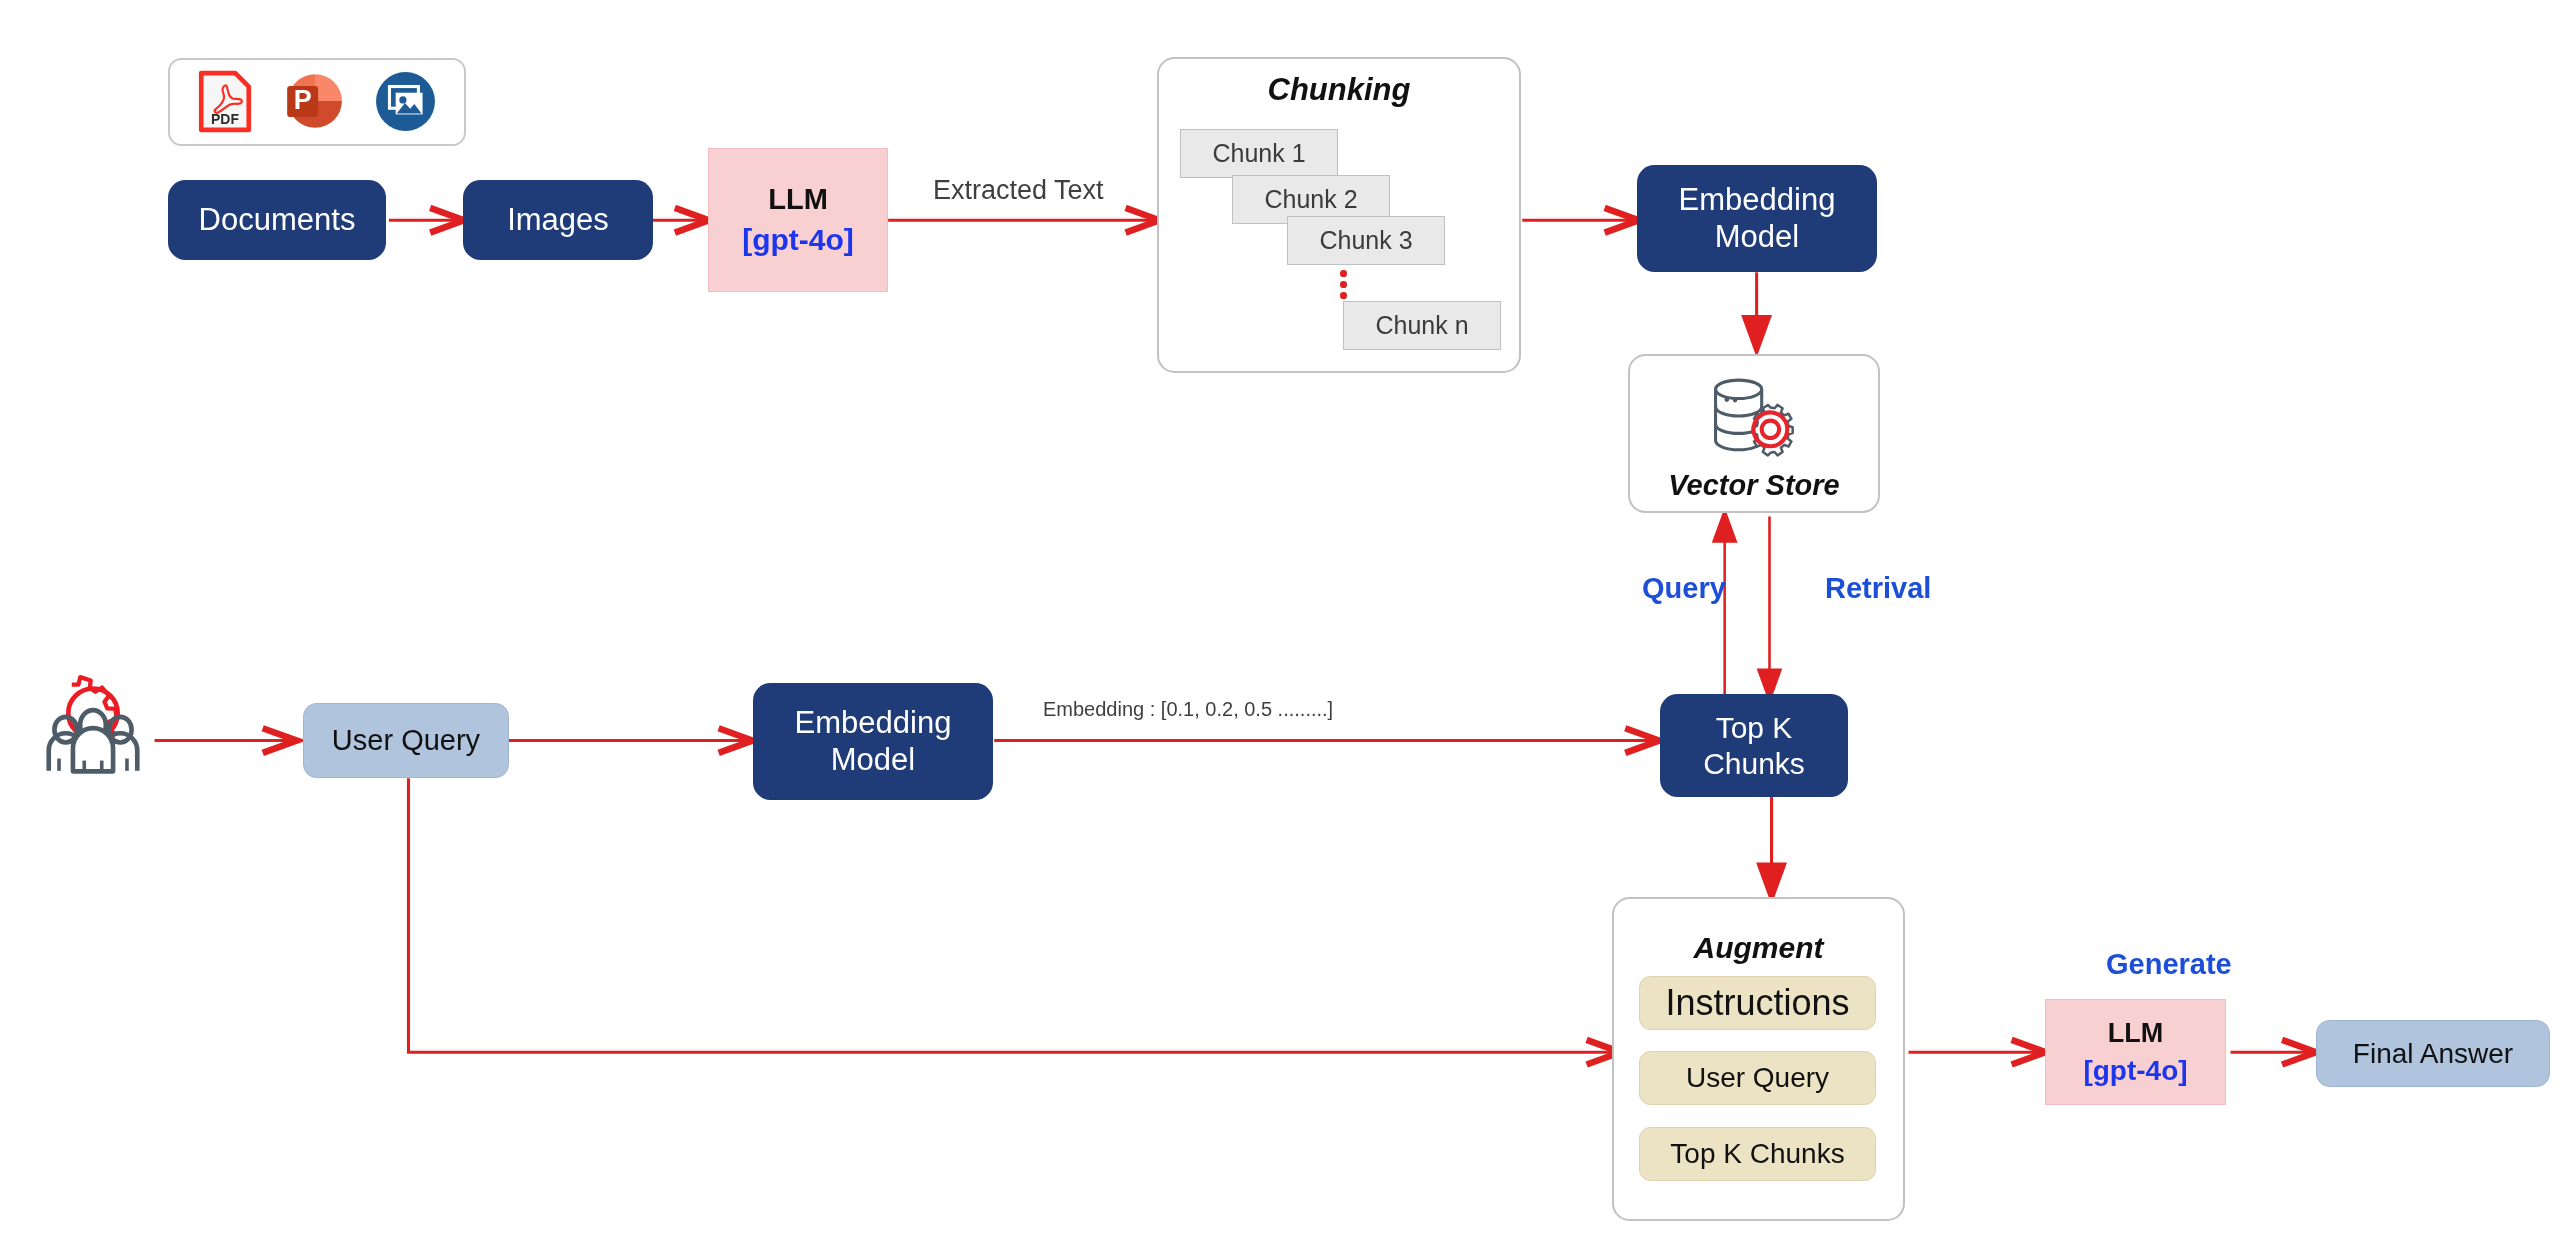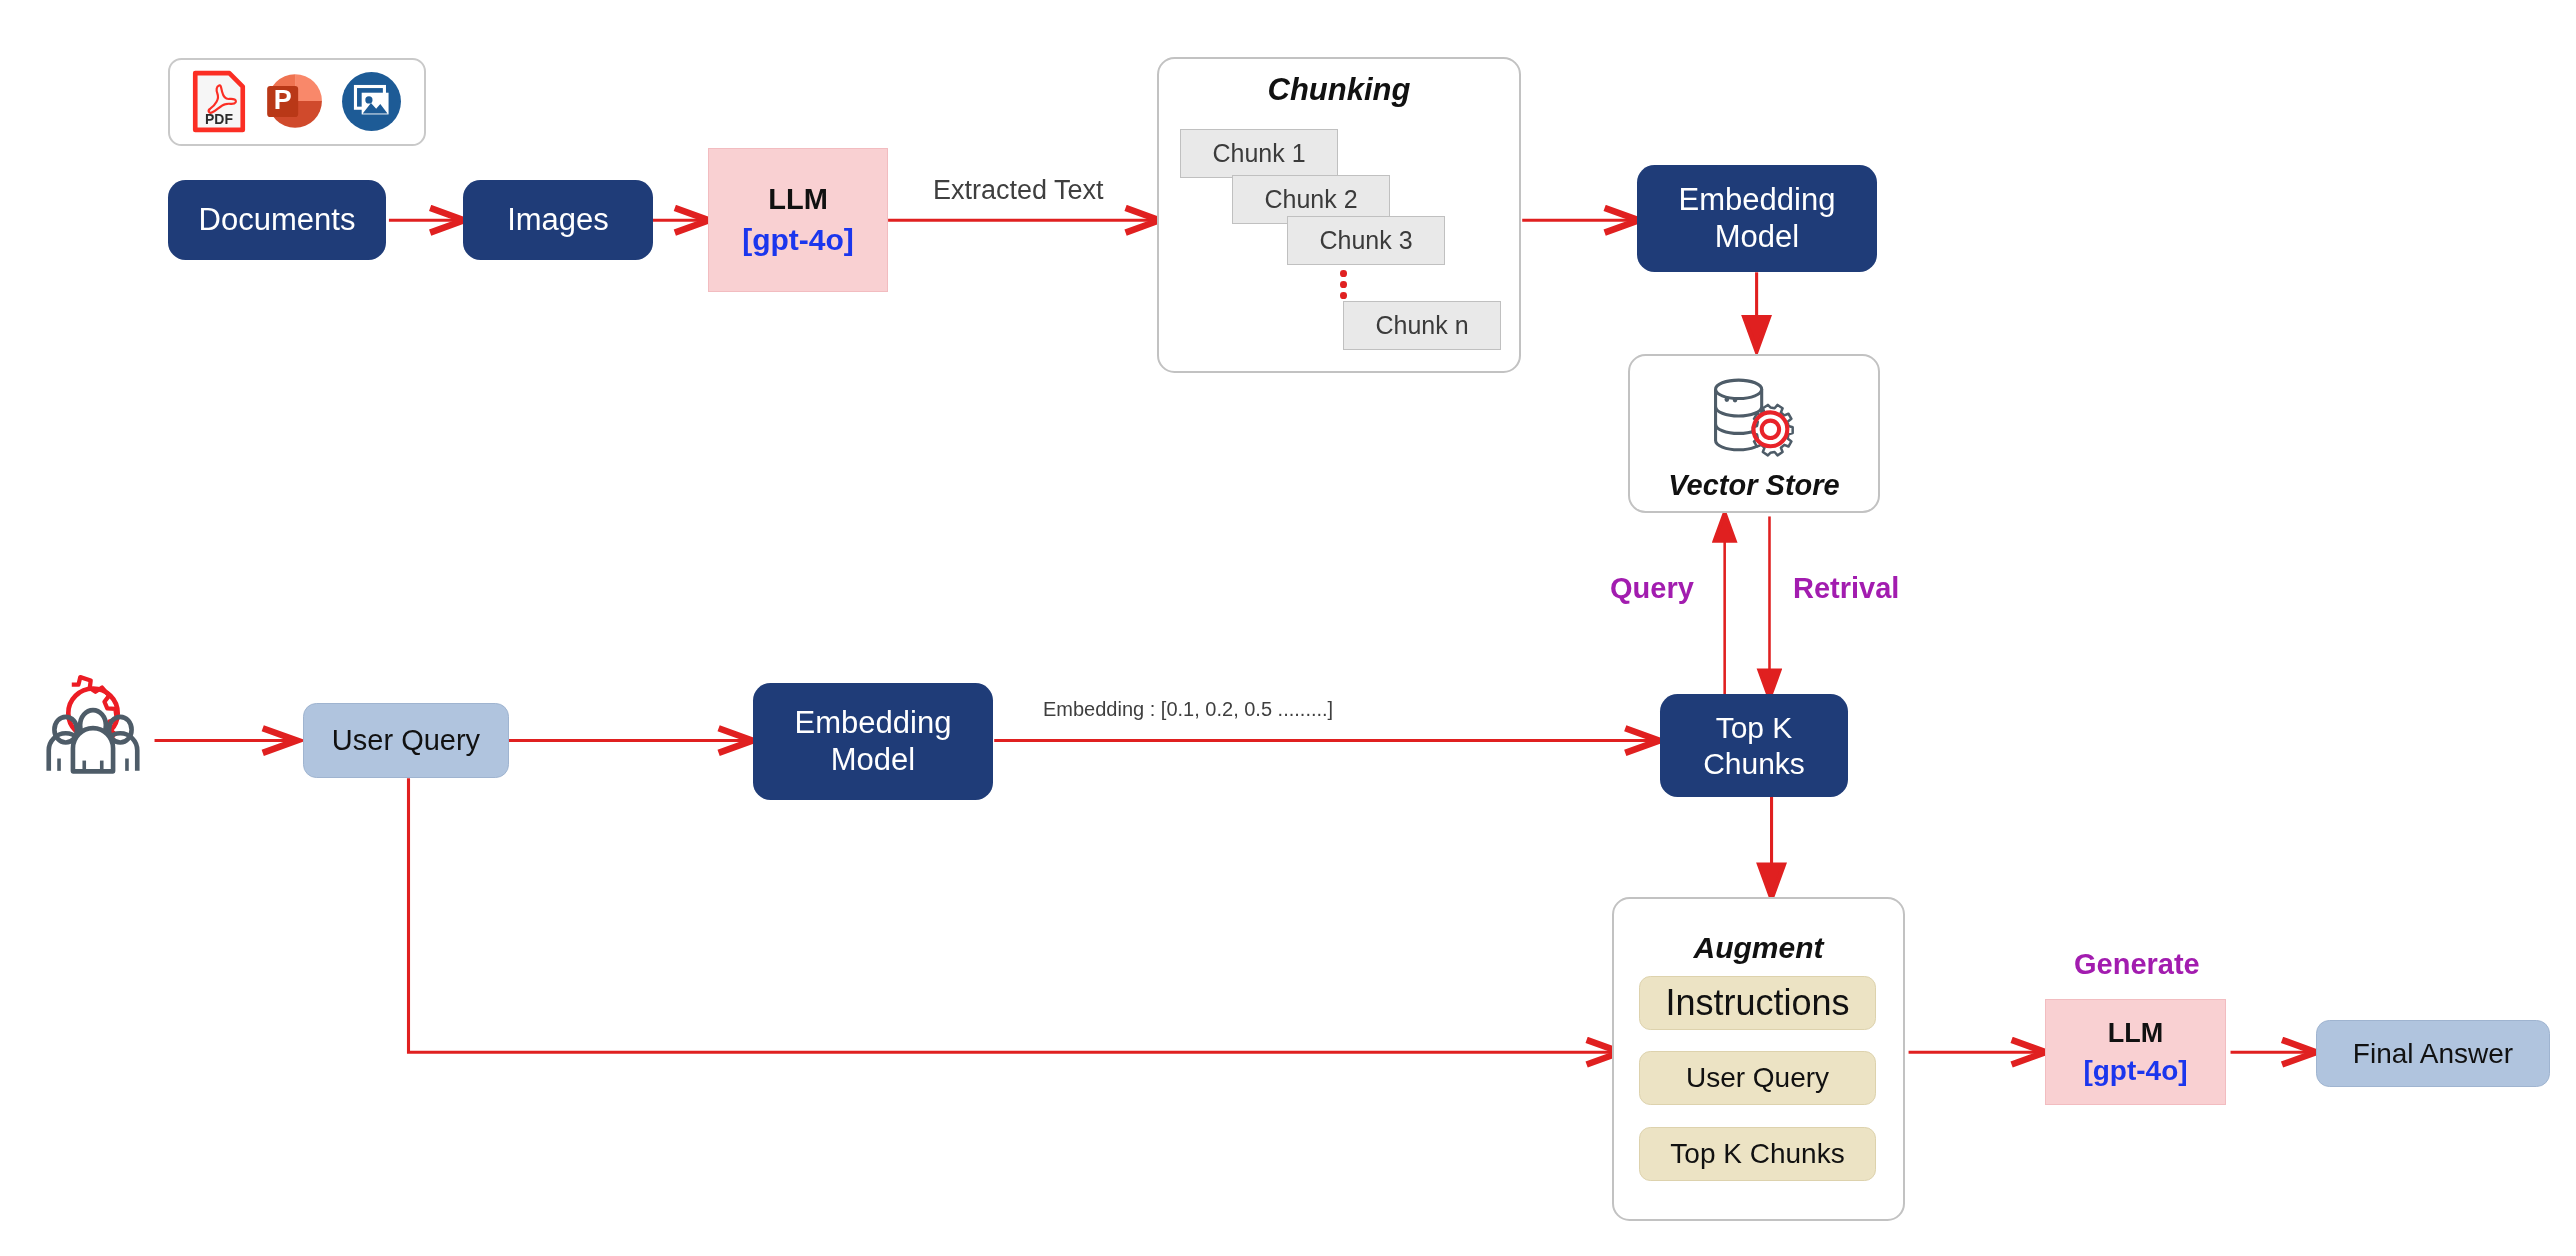--- a/index.html
+++ b/index.html
@@ -116,23 +116,24 @@
   }
 
   
   .caption {
     position: absolute;
     color: #3f3f3f;
     white-space: nowrap;
   }
   .caption-bold {
     position: absolute;
-    color: #a21caf;
+    color: #1d4ed8;
     font-weight: 700;
     white-space: nowrap;
+    margin-left: 32px;
   }
 
   
   .icon-tray {
     position: absolute;
     background: #ffffff;
     border: 2.1px solid #c9c9c9;
     border-radius: 13.4px;
     display: flex;
     align-items: center;
@@ -186,21 +187,21 @@
 
     <line x1="3439" y1="1545" x2="3439" y2="1735" stroke="#e02020" stroke-width="6" marker-end="url(#ahf)"></line>
 
     <path d="M 793,1510 L 793,2042 L 3140,2042" fill="none" stroke="#e02020" stroke-width="6" marker-end="url(#ah)"></path>
 
     <line x1="3705" y1="2042" x2="3965" y2="2042" stroke="#e02020" stroke-width="6" marker-end="url(#ah)"></line>
 
     <line x1="4330" y1="2042" x2="4490" y2="2042" stroke="#e02020" stroke-width="6" marker-end="url(#ah)"></line>
   </svg>
 
-  <div class="icon-tray" style="left:168px; top:58px; width:258px; height:88px; padding:0 13.4px;">
+  <div class="icon-tray" style="left:168px; top:58px; width:298px; height:88px; padding:0 13.4px;">
 
     <span style="display:block;">
       <svg width="54" height="63" viewBox="0 0 104 122" xmlns="http://www.w3.org/2000/svg">
         <path d="M6,6 H72 L98,32 V116 H6 Z" fill="#f6f6f6" stroke="#fb2e24" stroke-width="9" stroke-linejoin="round"></path>
         <path d="M52,30 c-5,2 -6,9 -3,16 c4,10 -4,22 -14,29 c-6,4 -2,10 4,7
                  c9,-4 16,-14 26,-16 c8,-2 16,2 19,-3 c3,-5 -4,-8 -12,-7
                  c-8,1 -12,-6 -14,-14 c-2,-7 -2,-14 -6,-12 z" fill="none" stroke="#fb2e24" stroke-width="4.2" stroke-linejoin="round"></path>
         <text x="52" y="104" font-family="Liberation Sans, sans-serif" font-size="27" font-weight="700" fill="#2b2b2b" text-anchor="middle">PDF</text>
       </svg>
     </span>

